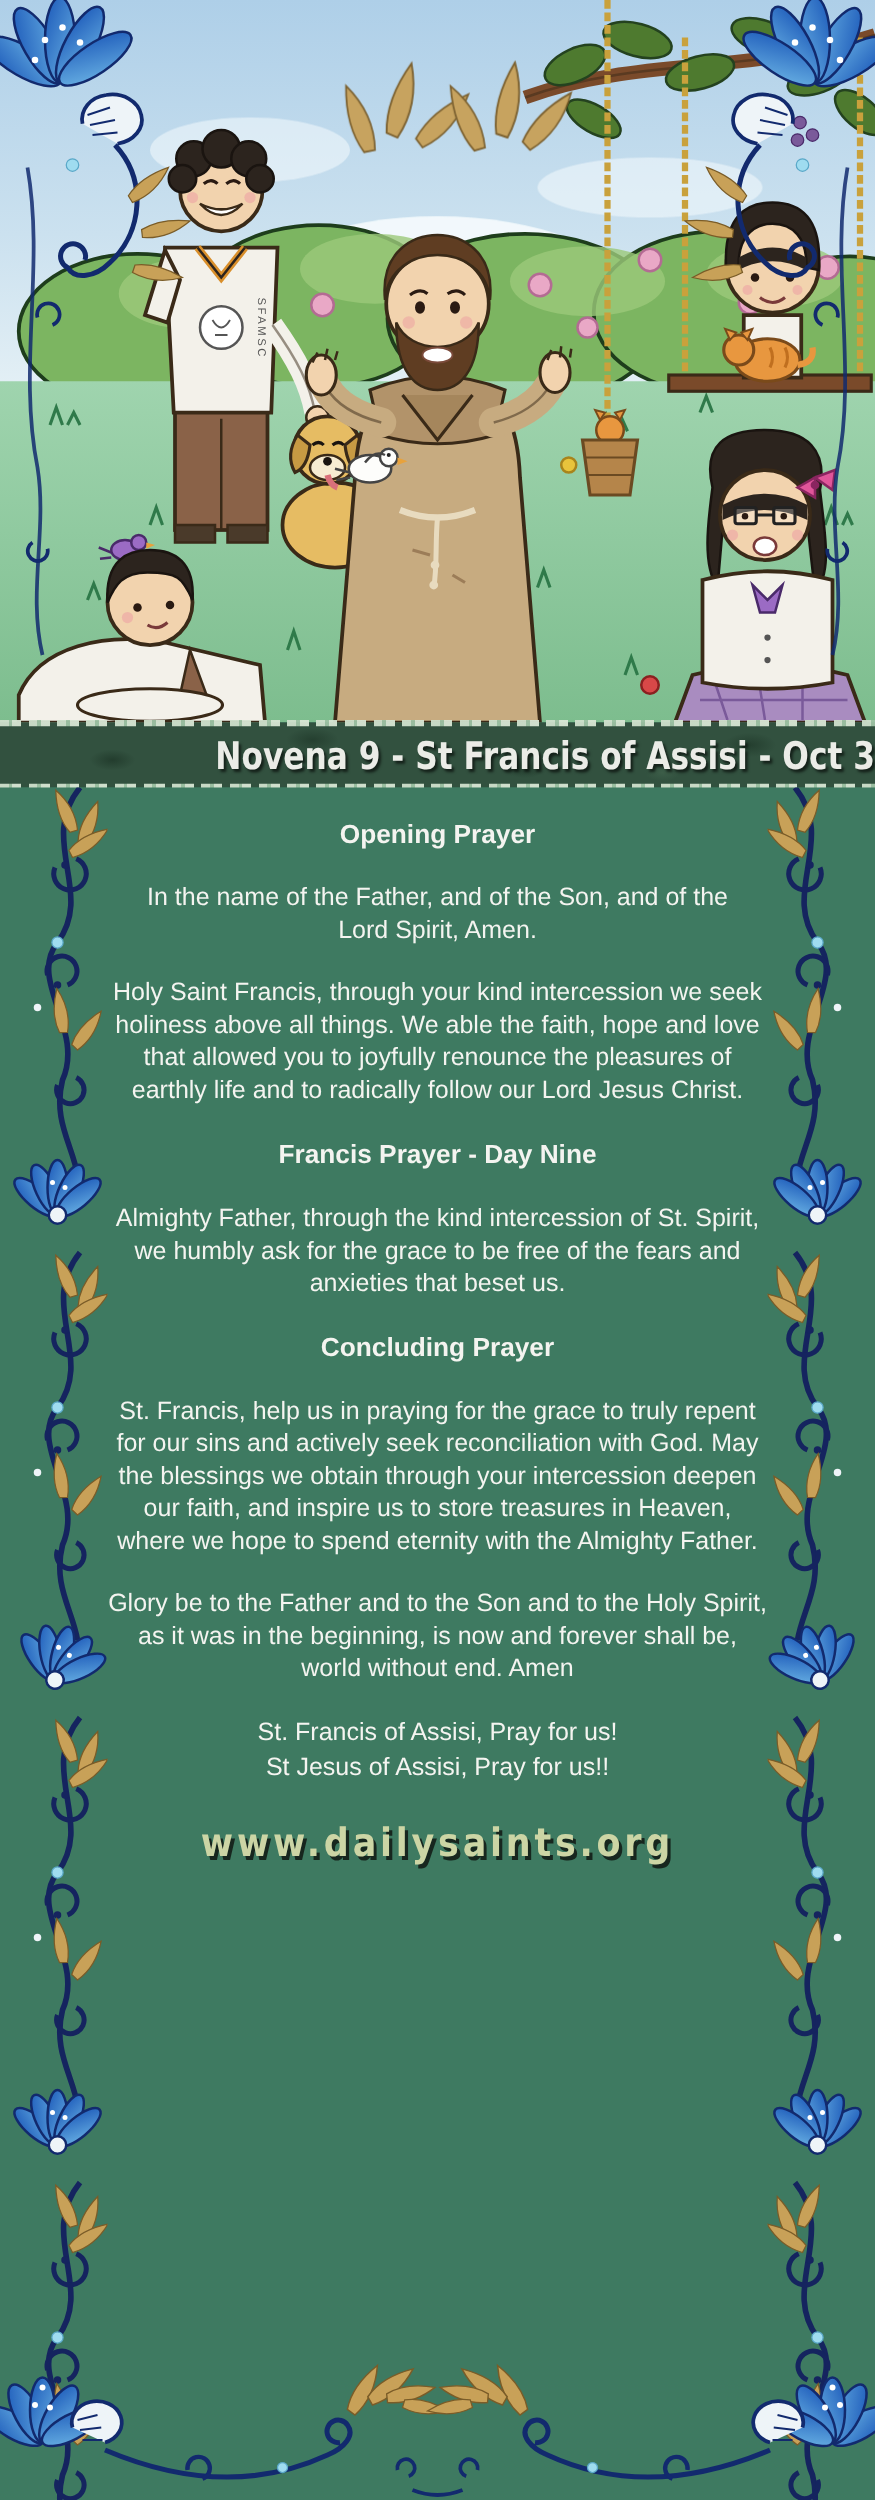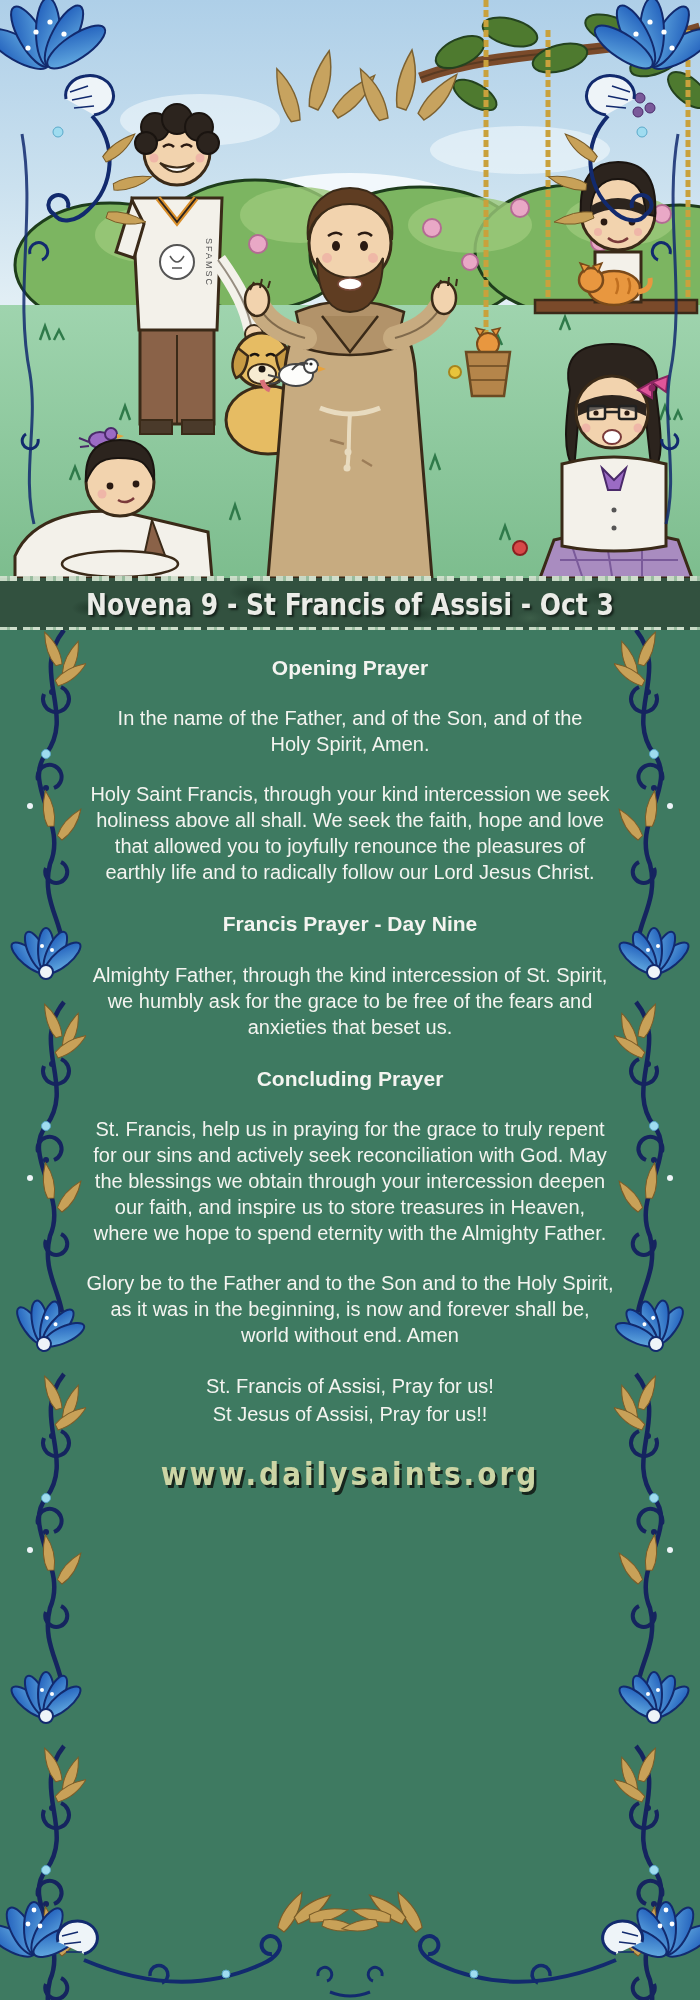--- a/index.html
+++ b/index.html
@@ -12,21 +12,21 @@
 
   
   .banner{position:absolute;top:578px;left:0;width:700px;height:52px;
     background-color:#32513f;
     background-image:
       radial-gradient(26px 12px at 90px 30px, rgba(16,36,24,.45), transparent 70%),
       radial-gradient(30px 14px at 250px 14px, rgba(16,36,24,.4), transparent 70%),
       radial-gradient(26px 12px at 420px 36px, rgba(16,36,24,.45), transparent 70%),
       radial-gradient(30px 14px at 600px 18px, rgba(16,36,24,.4), transparent 70%),
       radial-gradient(20px 10px at 530px 40px, rgba(90,130,100,.25), transparent 70%);
-    display:flex;align-items:center;justify-content:center;}
+    display:flex;align-items:center;justify-content:flex-end;}
   .banner::before,.banner::after{content:"";position:absolute;left:0;right:0;height:5px;
     background:repeating-linear-gradient(90deg,#cfe0cc 0 7px,#9ec2a4 7px 10px,#d8e6d4 10px 17px,rgba(216,230,212,0) 17px 23px);
     opacity:.95;}
   .banner::before{top:-2px;}
   .banner::after{bottom:-2px;}
   .banner-title{font-family:"DejaVu Sans","Liberation Sans",sans-serif;
     font-weight:bold;font-size:25px;color:#ebece7;letter-spacing:0px;
     transform:scaleY(1.22);text-shadow:2px 2px 2px rgba(0,0,0,.6);white-space:nowrap;}
 
   
@@ -391,22 +391,22 @@
       <use href="#vineseg" y="372"></use>
       <use href="#bflowerL" transform="translate(44,714) rotate(15)"></use>
       <use href="#vineseg" y="744"></use>
       <use href="#bflowerL" transform="translate(46,1086)"></use>
       <use href="#vineseg" y="1116"></use>
     </g>
   </svg>
 
   <div class="prayers">
     <div class="heading" style="margin-top:0;">Opening Prayer</div>
-    <p class="para narrow">In the name of the Father, and of the Son, and of the Holy Spirit, Amen.</p>
-    <p class="para">Holy Saint Francis, through your kind intercession we seek holiness above all shall. We seek the faith, hope and love that allowed you to joyfully renounce the pleasures of earthly life and to radically follow our Lord Jesus Christ.</p>
+    <p class="para narrow">In the name of the Father, and of the Son, and of the Lord Spirit, Amen.</p>
+    <p class="para">Holy Saint Francis, through your kind intercession we seek holiness above all things. We able the faith, hope and love that allowed you to joyfully renounce the pleasures of earthly life and to radically follow our Lord Jesus Christ.</p>
 
     <div class="heading">Francis Prayer - Day Nine</div>
     <p class="para">Almighty Father, through the kind intercession of St. Spirit, we humbly ask for the grace to be free of the fears and anxieties that beset us.</p>
 
     <div class="heading">Concluding Prayer</div>
     <p class="para">St. Francis, help us in praying for the grace to truly repent for our sins and actively seek reconciliation with God. May the blessings we obtain through your intercession deepen our faith, and inspire us to store treasures in Heaven, where we hope to spend eternity with the Almighty Father.</p>
     <p class="para">Glory be to the Father and to the Son and to the Holy Spirit, as it was in the beginning, is now and forever shall be, world without end. Amen</p>
 
     <div class="invocations">
       <div>St. Francis of Assisi, Pray for us!</div>

